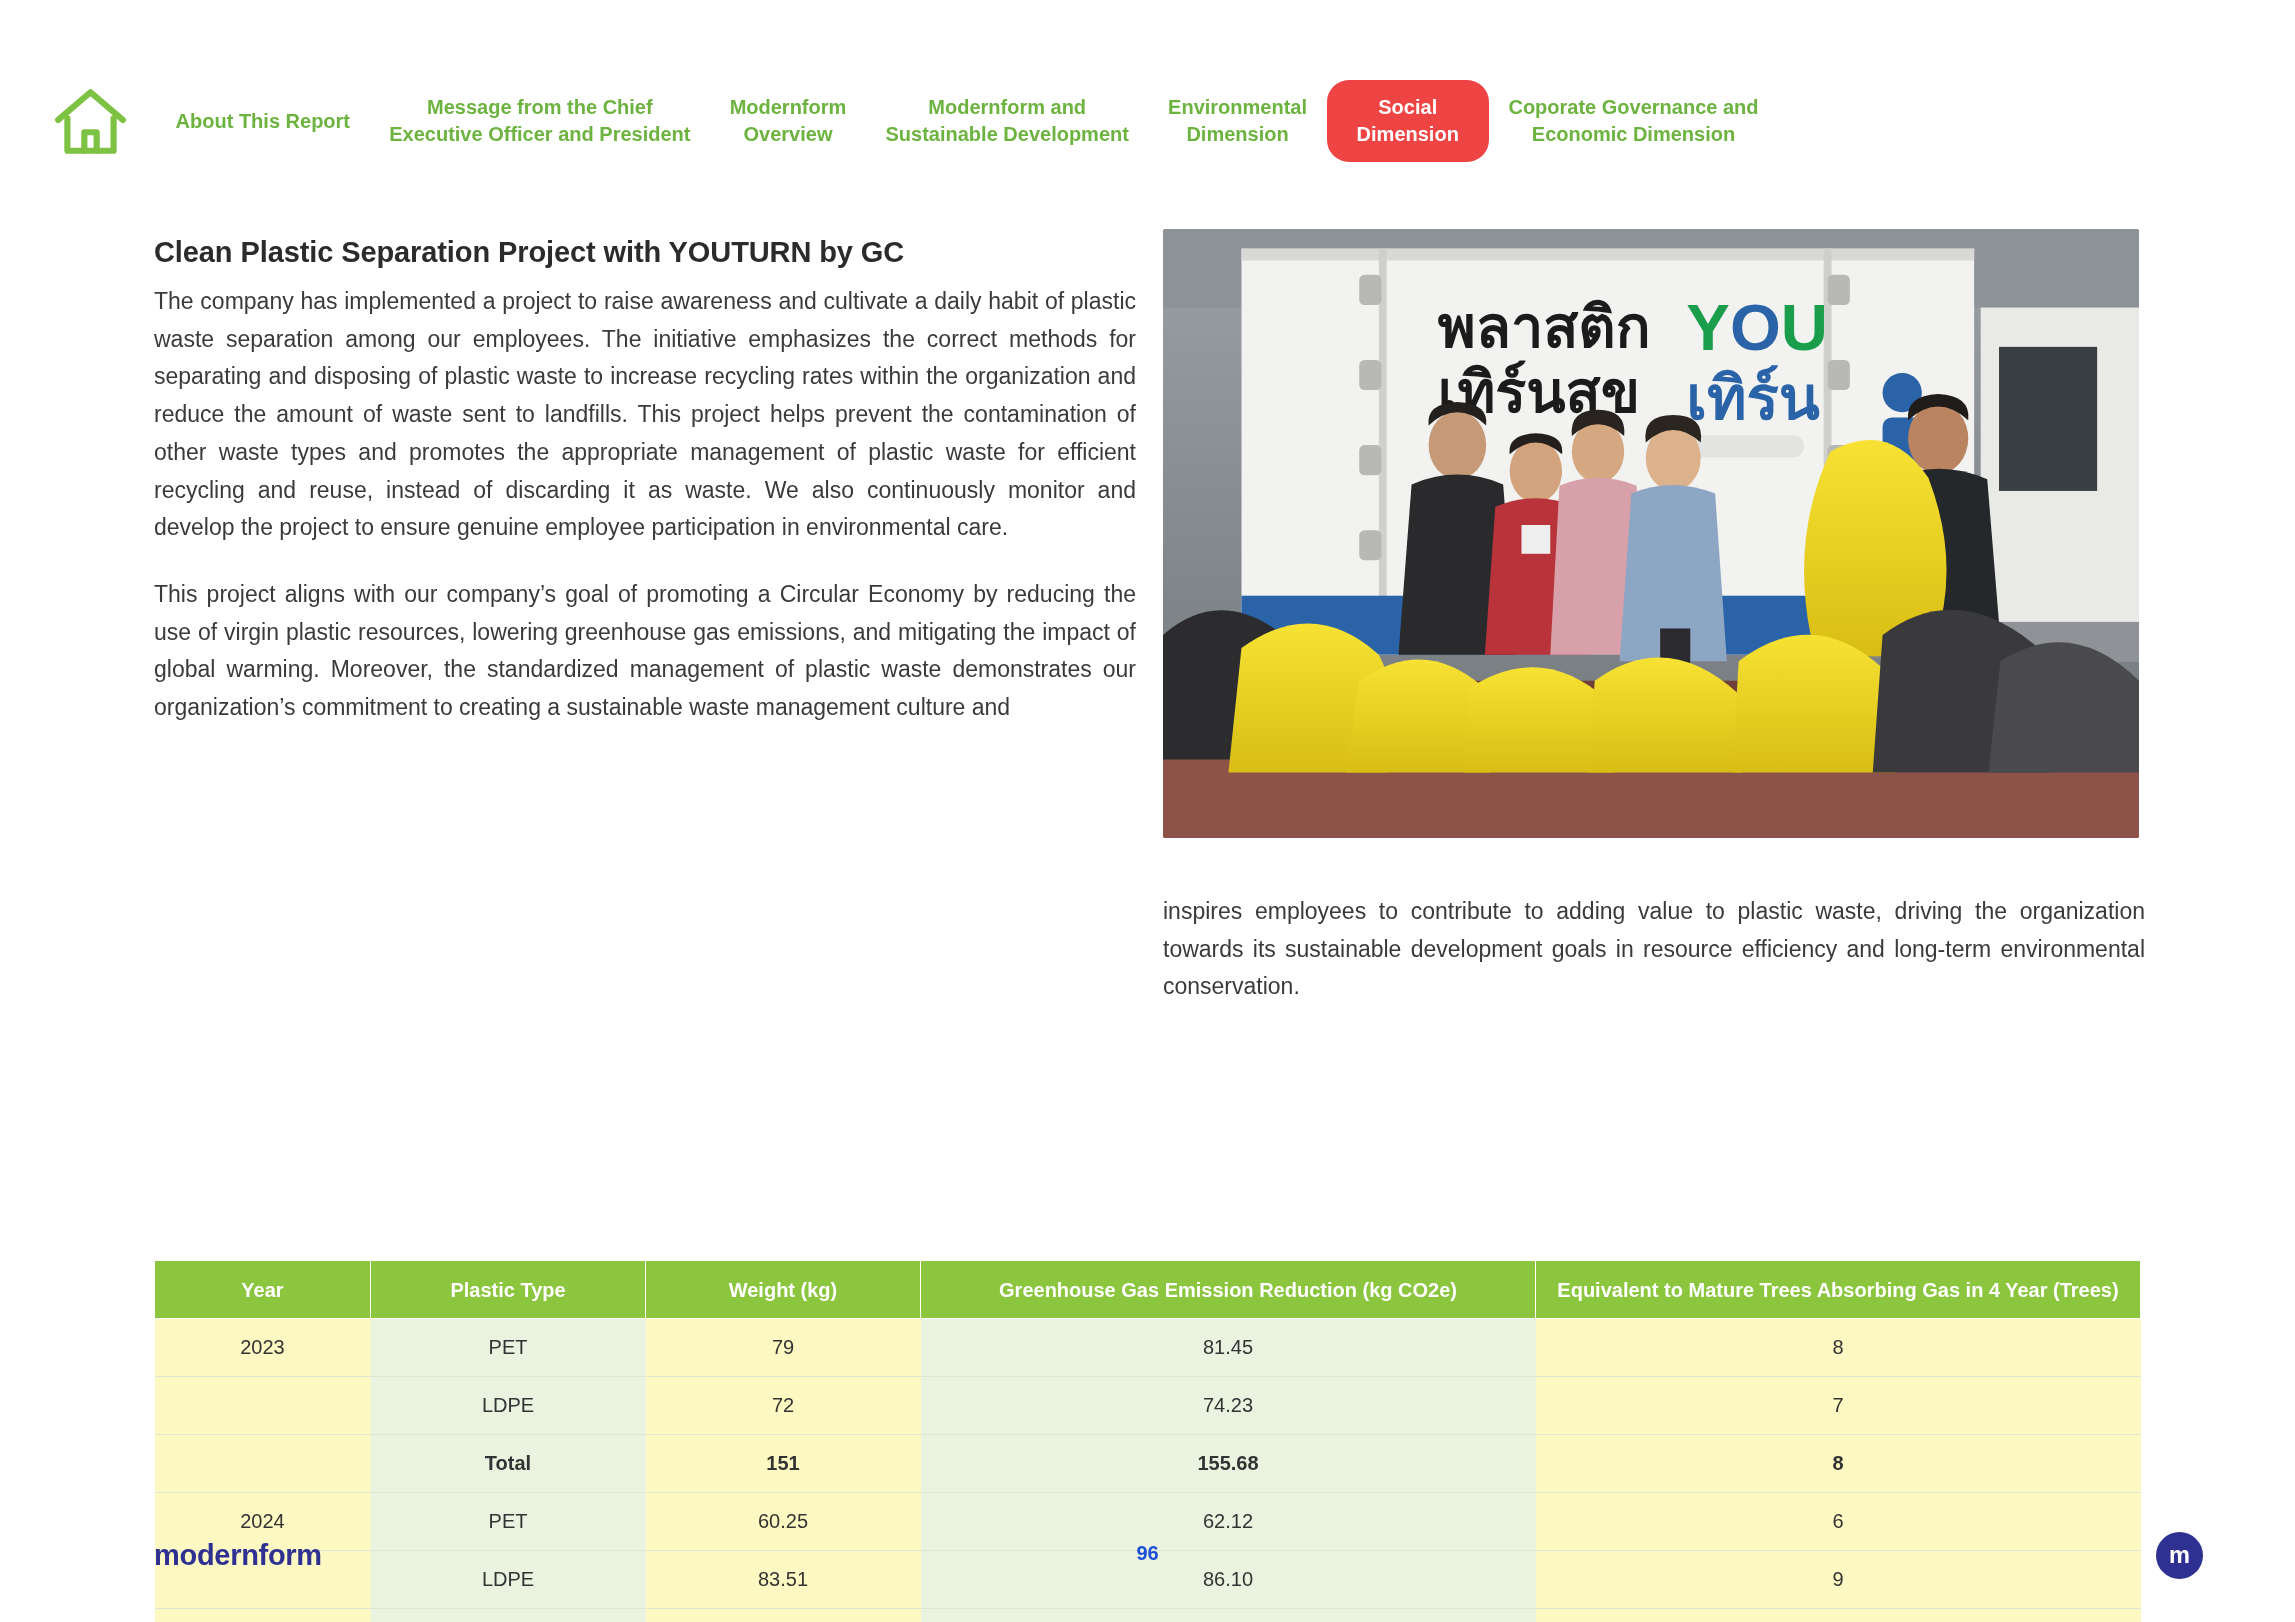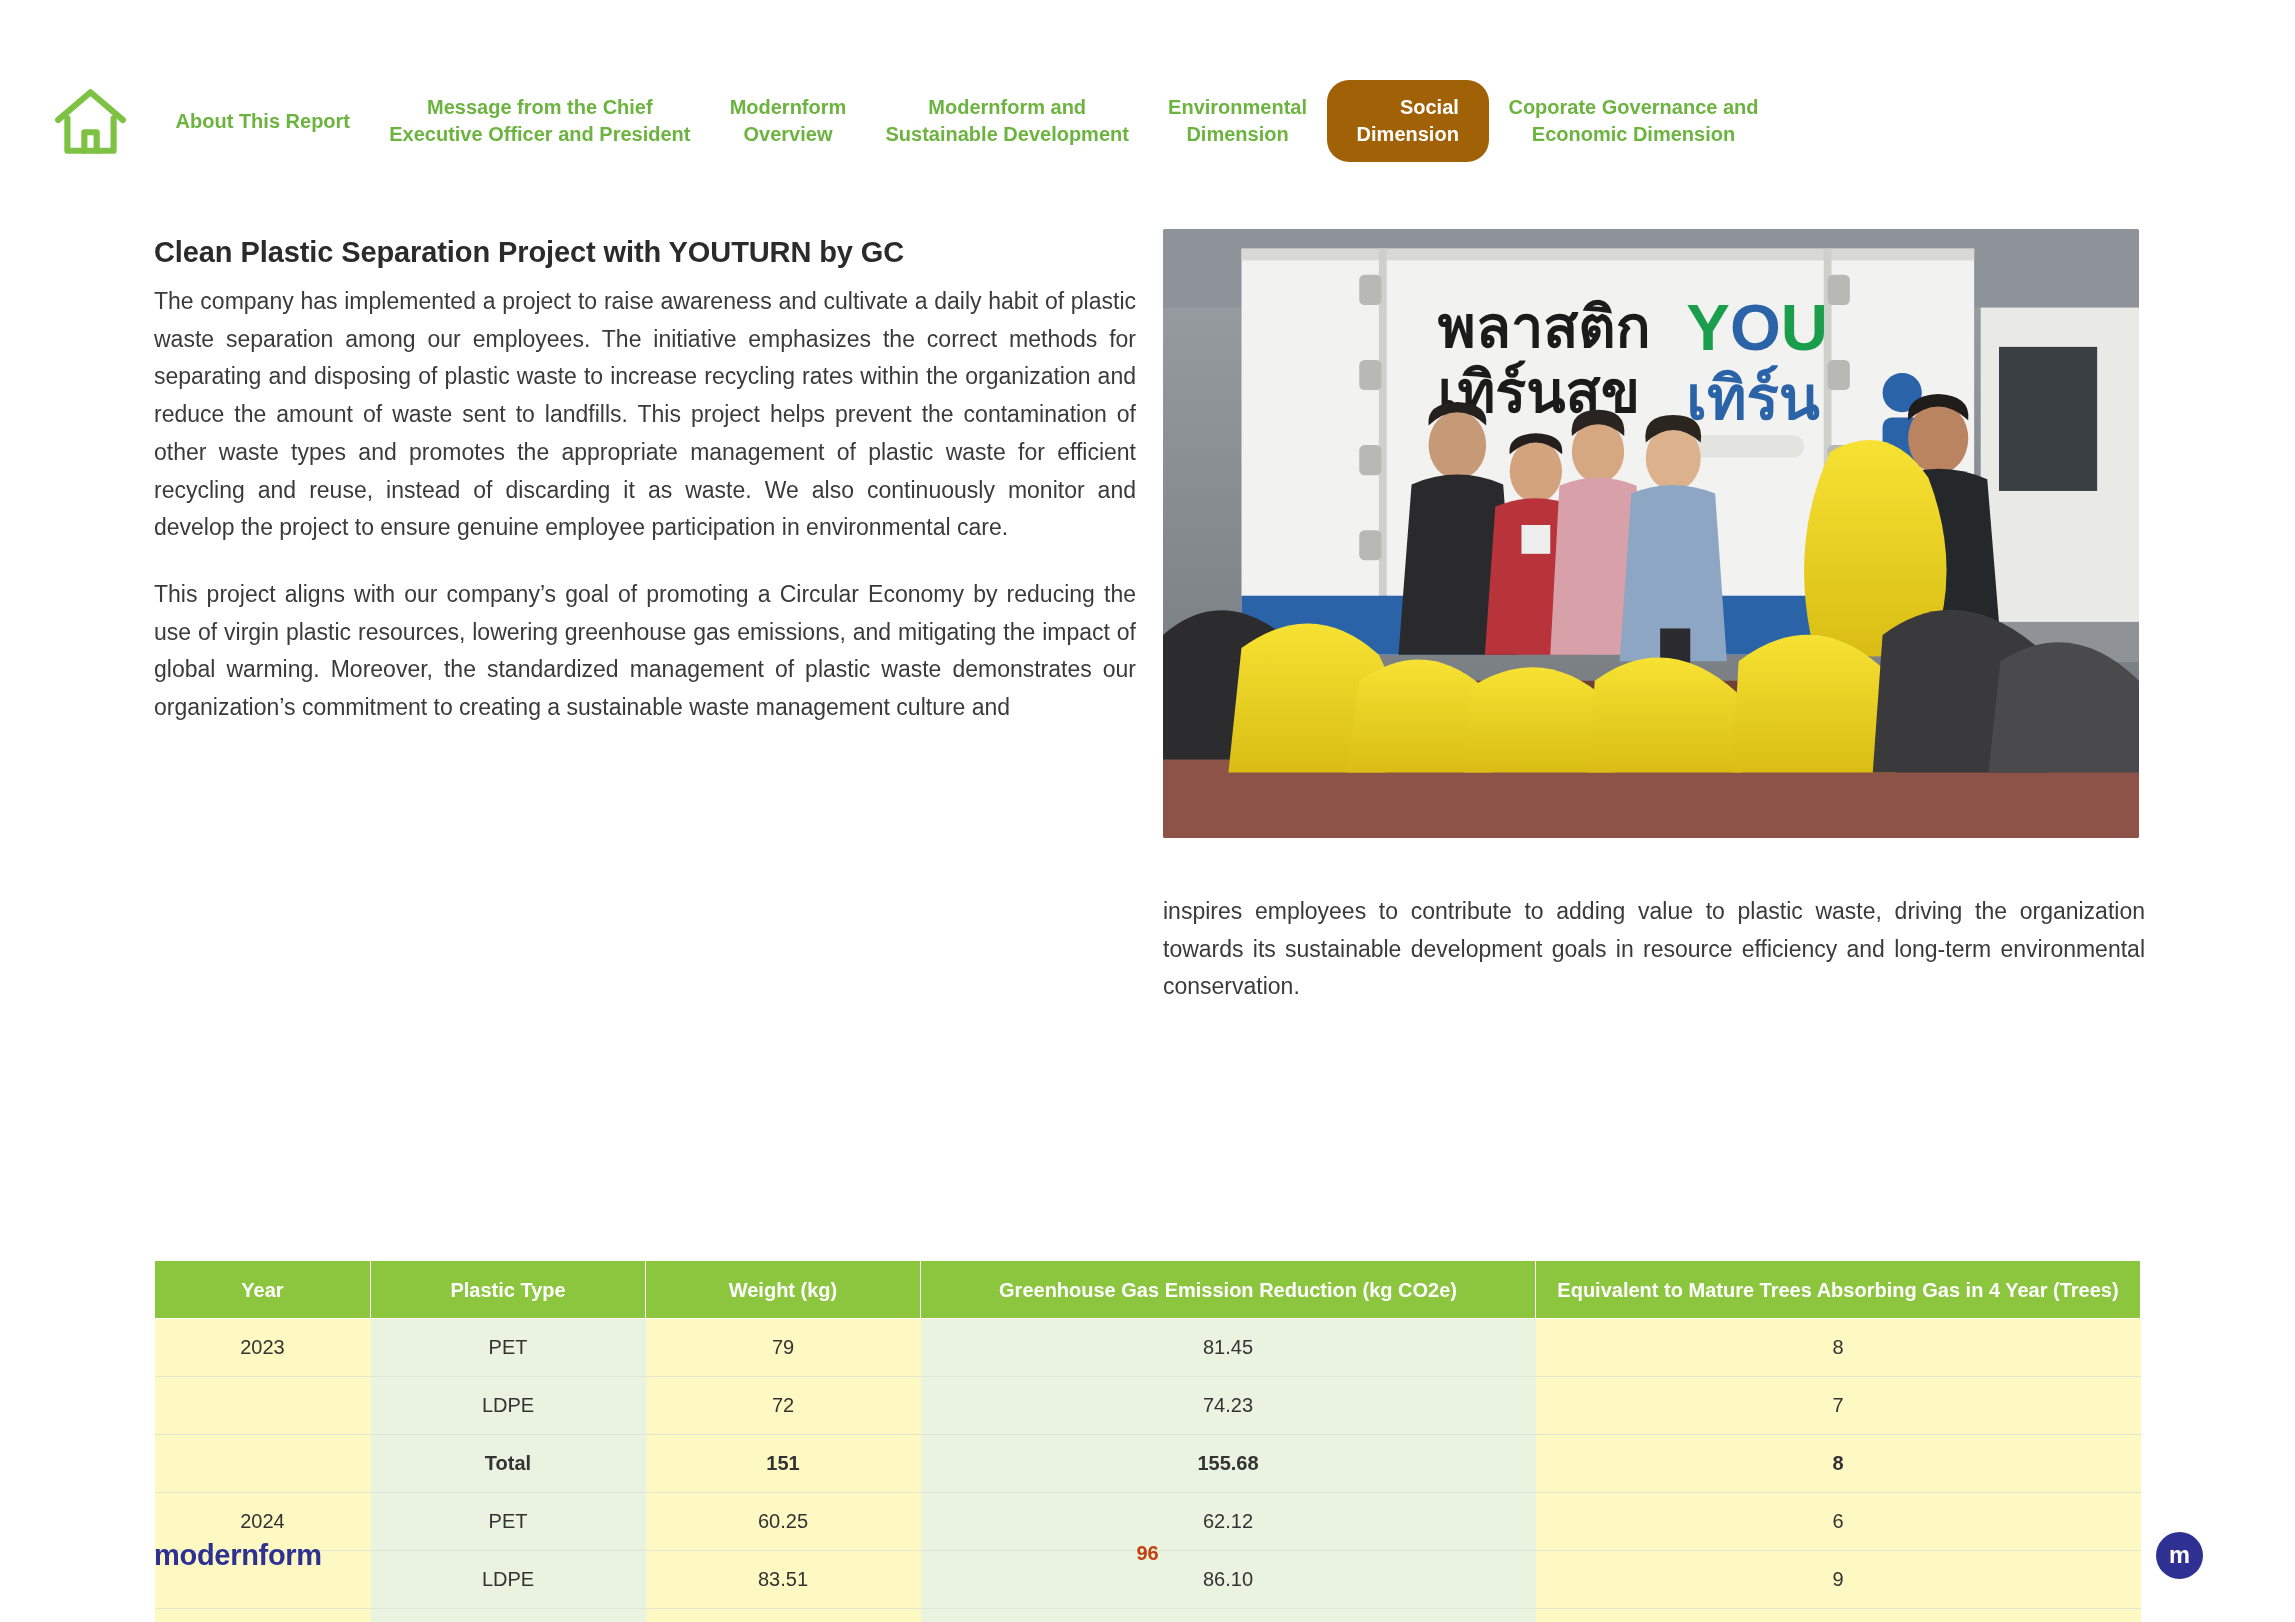--- a/index.html
+++ b/index.html
@@ -35,25 +35,24 @@
     color: #6cb33f;
     font-size: 20px;
     line-height: 1.35;
     text-align: center;
     font-weight: 700;
     padding: 0 19.6px;
     white-space: pre-line;
     cursor: pointer;
   }
   .nav-item.active {
-    background: #a16207;
+    background: #ef4444;
     color: #ffffff;
     border-radius: 22px;
     padding: 14.4px 30px;
-    text-align: right;
   }
 
   
   .content {
     position: absolute;
     top: 216px; left: 0; width: 2295px;
   }
   .col-left {
     position: absolute;
     left: 154px; top: 19.6px; width: 982px;
@@ -140,21 +139,21 @@
     font-weight: 700;
     color: #2e3192;
     letter-spacing: -0.3px;
   }
   .page-num {
     position: absolute;
     left: 0; right: 0; bottom: 58px;
     text-align: center;
     font-size: 20px;
     font-weight: 700;
-    color: #c2410c;
+    color: #1d4ed8;
   }
   .corner-badge {
     position: absolute;
     right: 92px; bottom: 44px;
     width: 47px; height: 47px;
     border-radius: 50%;
     background: #2e3192;
     color: #fff;
     display: flex; align-items: center; justify-content: center;
     font-size: 23.6px; font-weight: 700;

